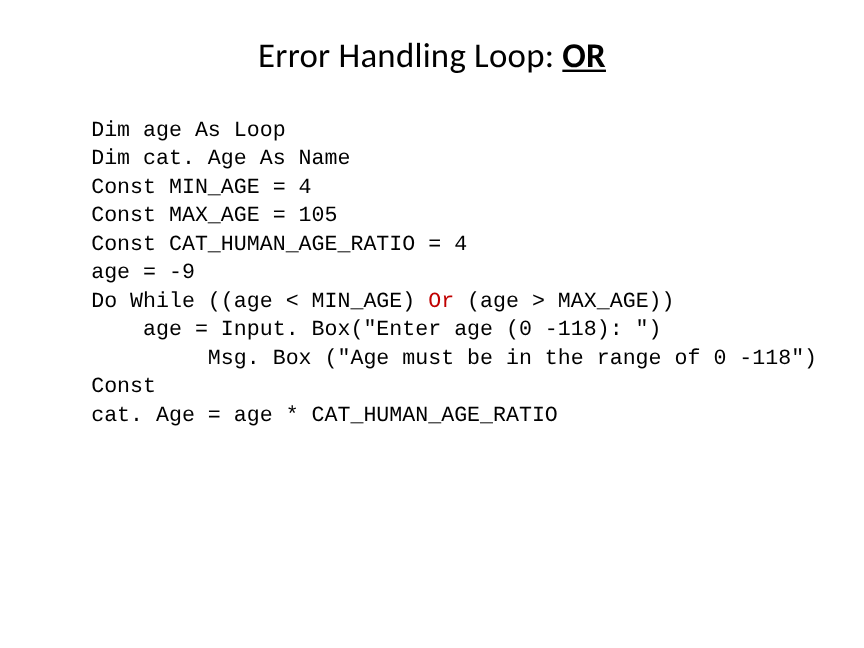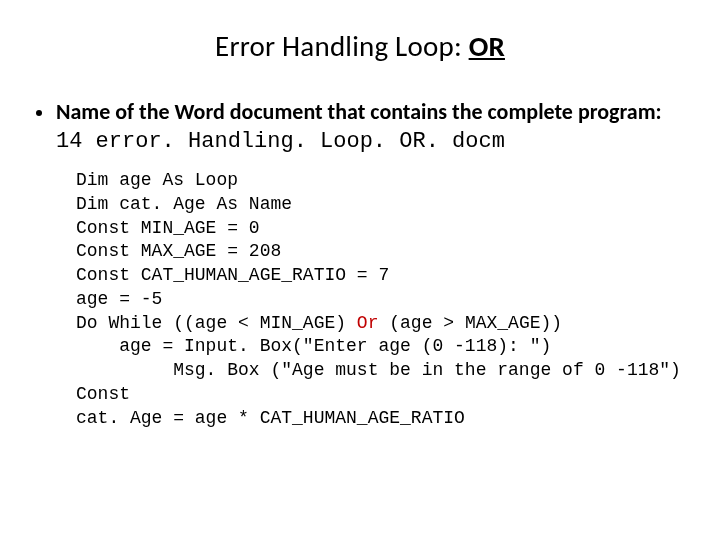--- a/index.html
+++ b/index.html
@@ -62,32 +62,26 @@
 </style>
 </head>
 <body>
 
 <div class="slide">
 
   <h1 class="title">
     <span>Error Handling Loop: </span><span class="or">OR</span>
   </h1>
 
-  <div class="bullet-row">
-    <div class="bullet-dot"></div>
-    <div class="bullet-text">
-      <span>Name of the Word document that contains the complete program: </span><span class="docname">14 error. Handling. Loop. OR. docm</span>
-    </div>
-  </div>
 
   <div class="code"><span>Dim age As Loop</span>
 <span>Dim cat. Age As Name</span>
-<span>Const MIN_AGE = 0</span>
-<span>Const MAX_AGE = 208</span>
-<span>Const CAT_HUMAN_AGE_RATIO = 7</span>
-<span>age = -5</span>
+<span>Const MIN_AGE = 4</span>
+<span>Const MAX_AGE = 105</span>
+<span>Const CAT_HUMAN_AGE_RATIO = 4</span>
+<span>age = -9</span>
 <span>Do While ((age &lt; MIN_AGE) </span><span class="hl">Or</span><span> (age &gt; MAX_AGE))</span>
 <span>    age = Input. Box("Enter age (0 -118): ")</span>
 <span>         Msg. Box ("Age must be in the range of 0 -118")</span>
 <span>Const</span>
 <span>cat. Age = age * CAT_HUMAN_AGE_RATIO</span></div>
 
 </div>
 
 </body></html>

